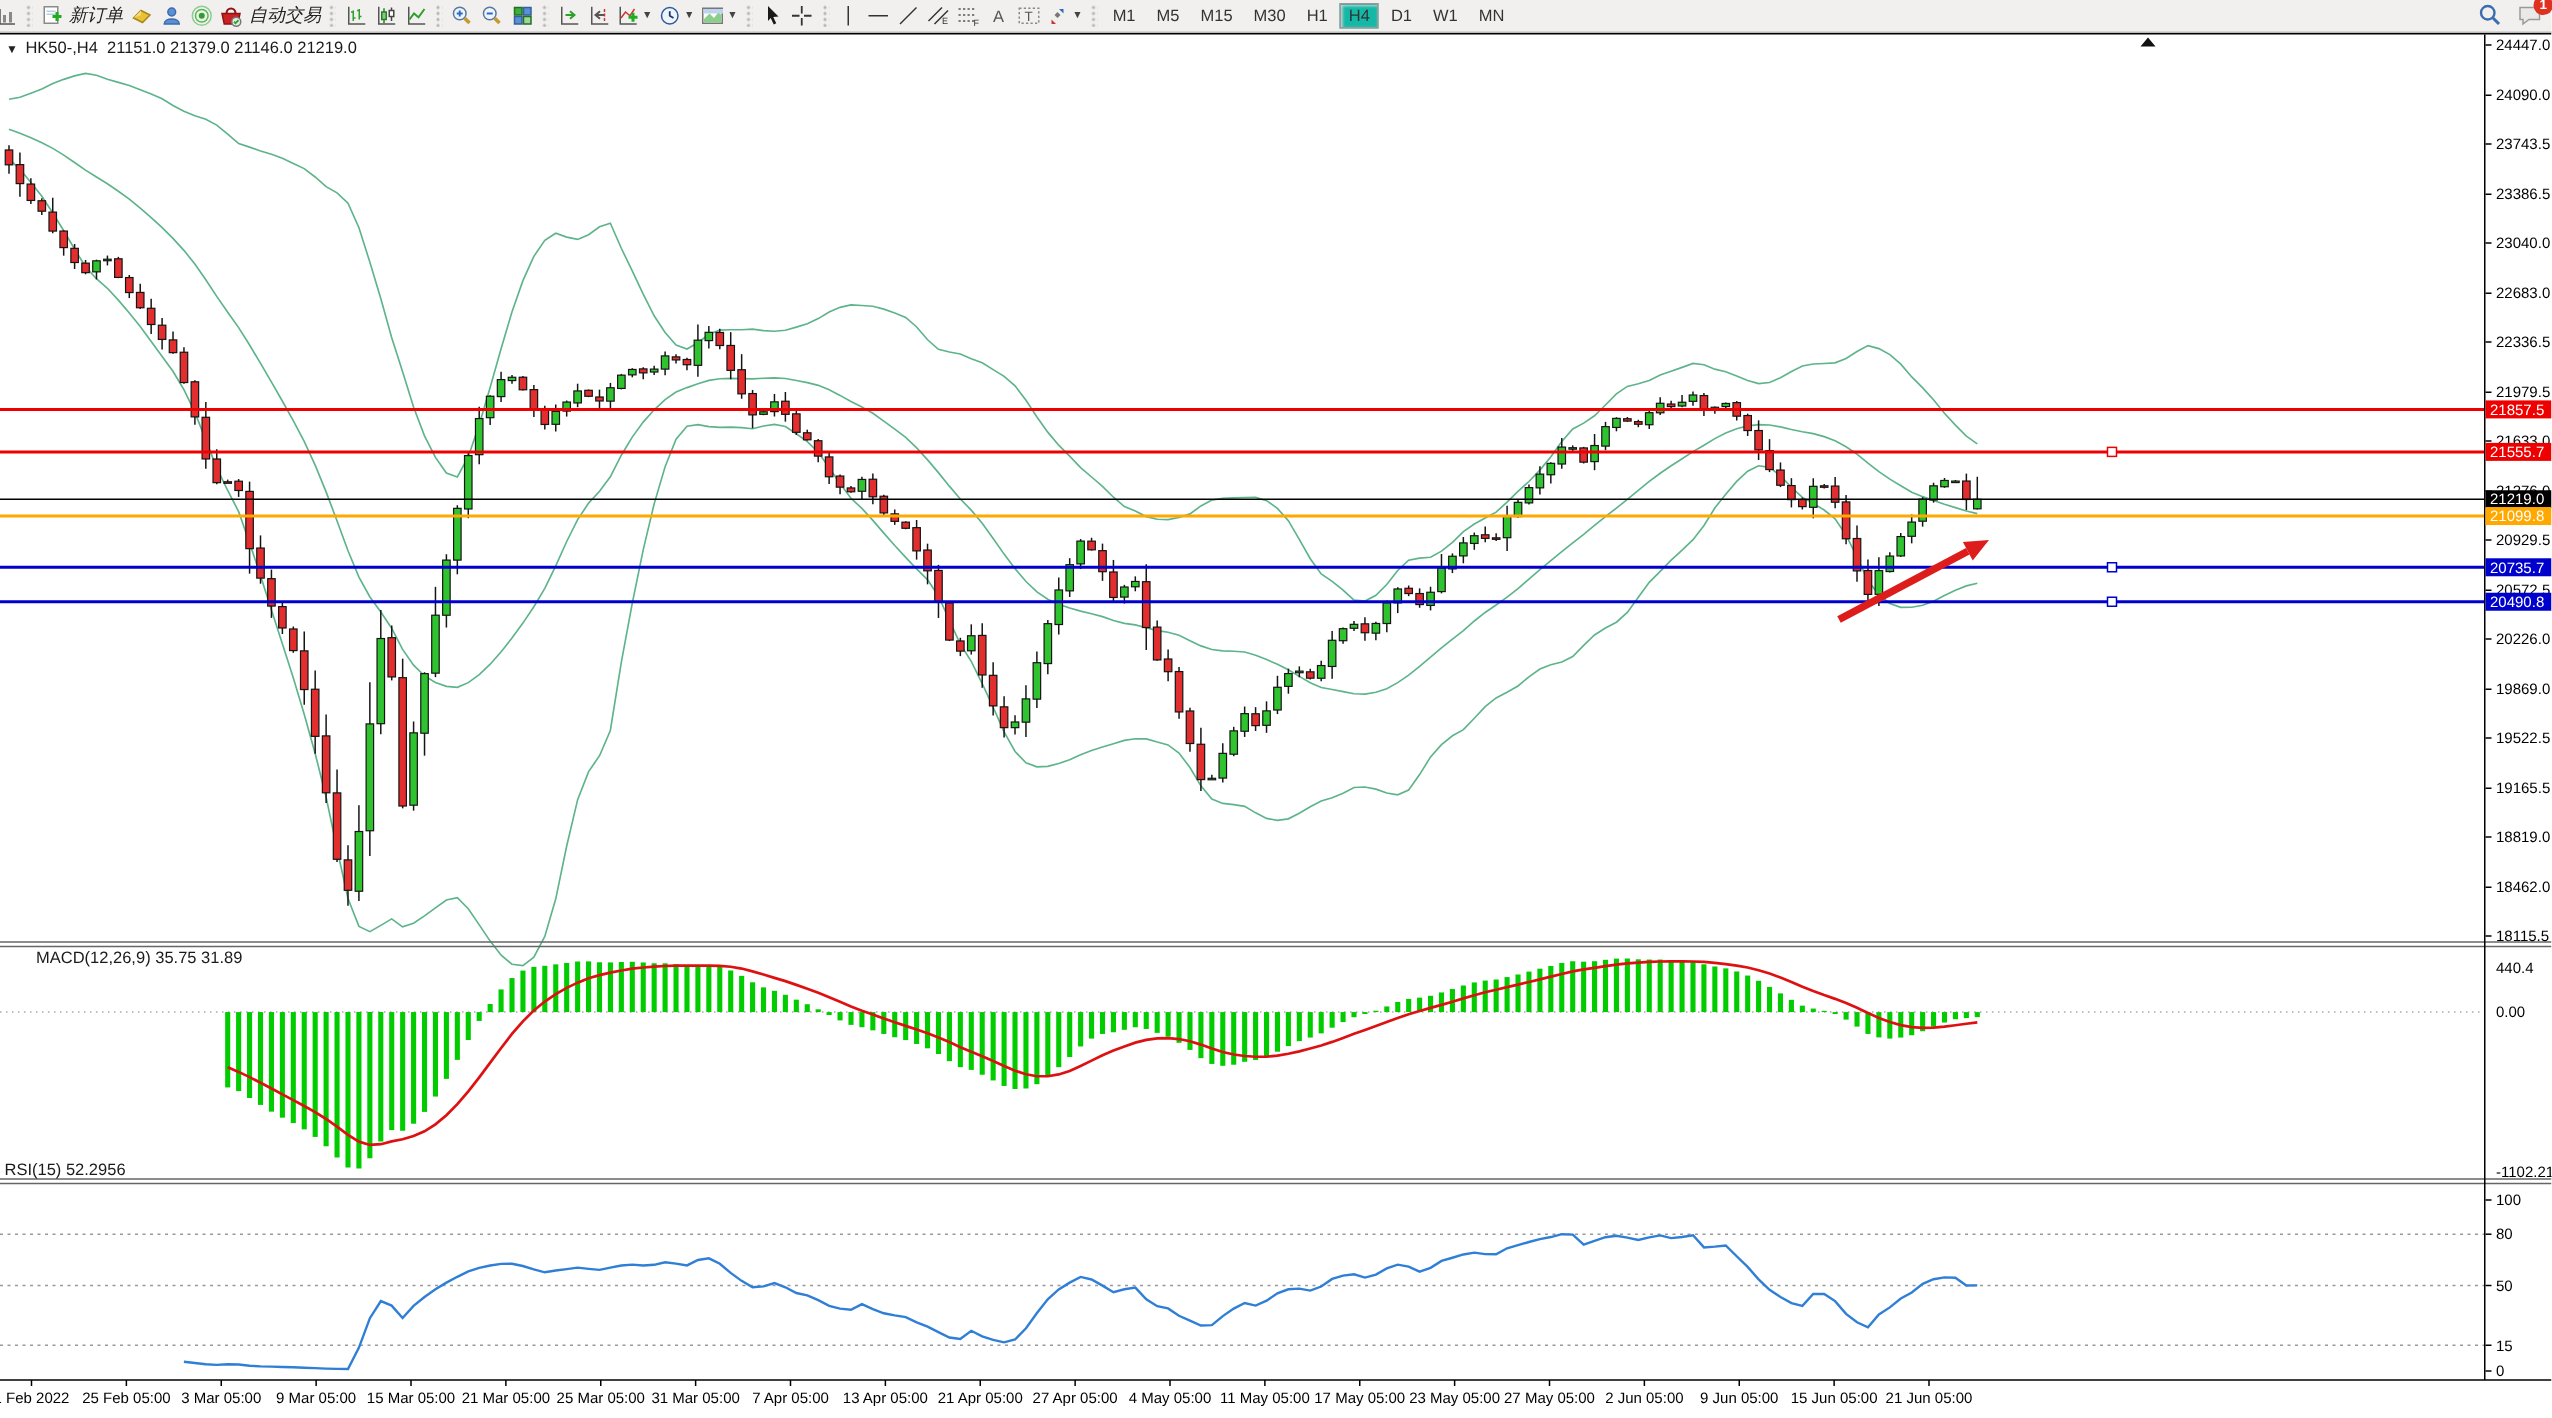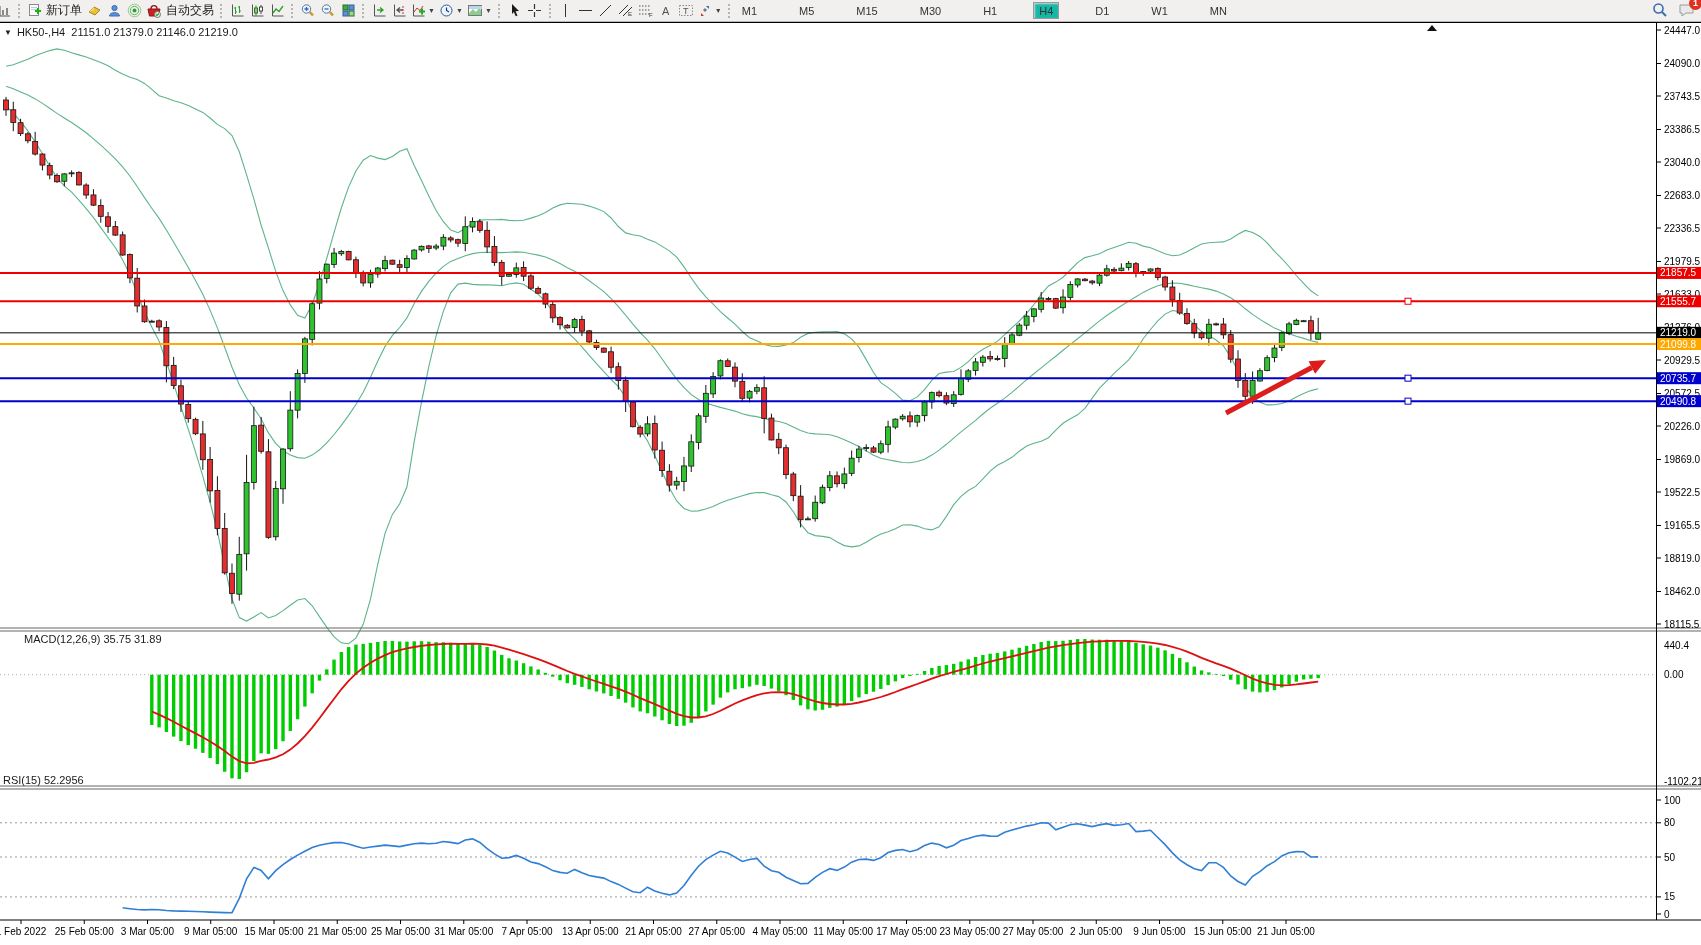--- a/index.html
+++ b/index.html
@@ -2,21 +2,21 @@
 <html><head>
 <meta charset="utf-8">
 <style>
   html,body{margin:0;padding:0;background:#fff;width:1701px;height:945px;overflow:hidden;
     font-family:"Liberation Sans",sans-serif;}
   .toolbar{position:absolute;top:0;left:0;width:1701px;height:21px;background:#f1f0ee;
     border-bottom:1px solid #b9b9b9;display:flex;align-items:center;z-index:5;}
   .tb{height:18px;min-width:20px;display:flex;align-items:center;justify-content:center;
     background:transparent;border:none;padding:0 2px;font:12px "Liberation Sans",sans-serif;color:#222;cursor:default;}
   .tb svg{display:block;}
-  .tb-label{margin-left:4px;white-space:nowrap;}
+  .tb-label{margin-left:4px;white-space:nowrap;font-style:italic;}
   .caret{font-size:7px;color:#444;margin-left:2px;}
   .grip{width:5px;height:15px;margin:0 3px;
     background-image:radial-gradient(#b5b5b5 1px,transparent 1.1px);background-size:4px 4px;}
   .tf{font:11px "Liberation Sans",sans-serif;color:#333;height:17px;padding:0 5px;margin:0 1px;
     background:transparent;border:1px solid transparent;cursor:default;}
   .tf.active{border:1px solid #9a9a9a;background:#14b8a6;box-shadow:inset 1px 1px 2px #d5d5d5;}
   .tb-right{position:absolute;right:4px;top:1px;display:flex;align-items:center;}
   .badge{position:absolute;top:-4px;right:-5px;background:#e03020;color:#fff;border-radius:8px;
     min-width:13px;height:13px;font:bold 9px/13px "Liberation Sans",sans-serif;text-align:center;}
   #chart-area{position:absolute;top:22px;left:0;width:1701px;height:923px;background:#fff;}
@@ -211,21 +211,21 @@
   </button>
   <button class="tb">
     <svg width="15" height="15">
         <path d="M3 10 L6 13 L3 13 Z" fill="#c33"></path>
         <path d="M8 3 L11 3 L11 6 Z" fill="#2a6acc"></path>
         <path d="M5 7 l2 -2 l2 2 l-2 2 Z" fill="#777"></path>
       </svg>
     <span class="caret">▼</span>
   </button>
   <div class="grip"></div>
-  <div id="tf-group" style="display:flex;align-items:center;gap:28px;">
+  <div id="tf-group" style="display:flex;align-items:center;">
       <button class="tf">M1</button>
       <button class="tf">M5</button>
       <button class="tf">M15</button>
       <button class="tf">M30</button>
       <button class="tf">H1</button>
       <button class="tf active">H4</button>
       <button class="tf">D1</button>
       <button class="tf">W1</button>
       <button class="tf">MN</button>
     </div>

